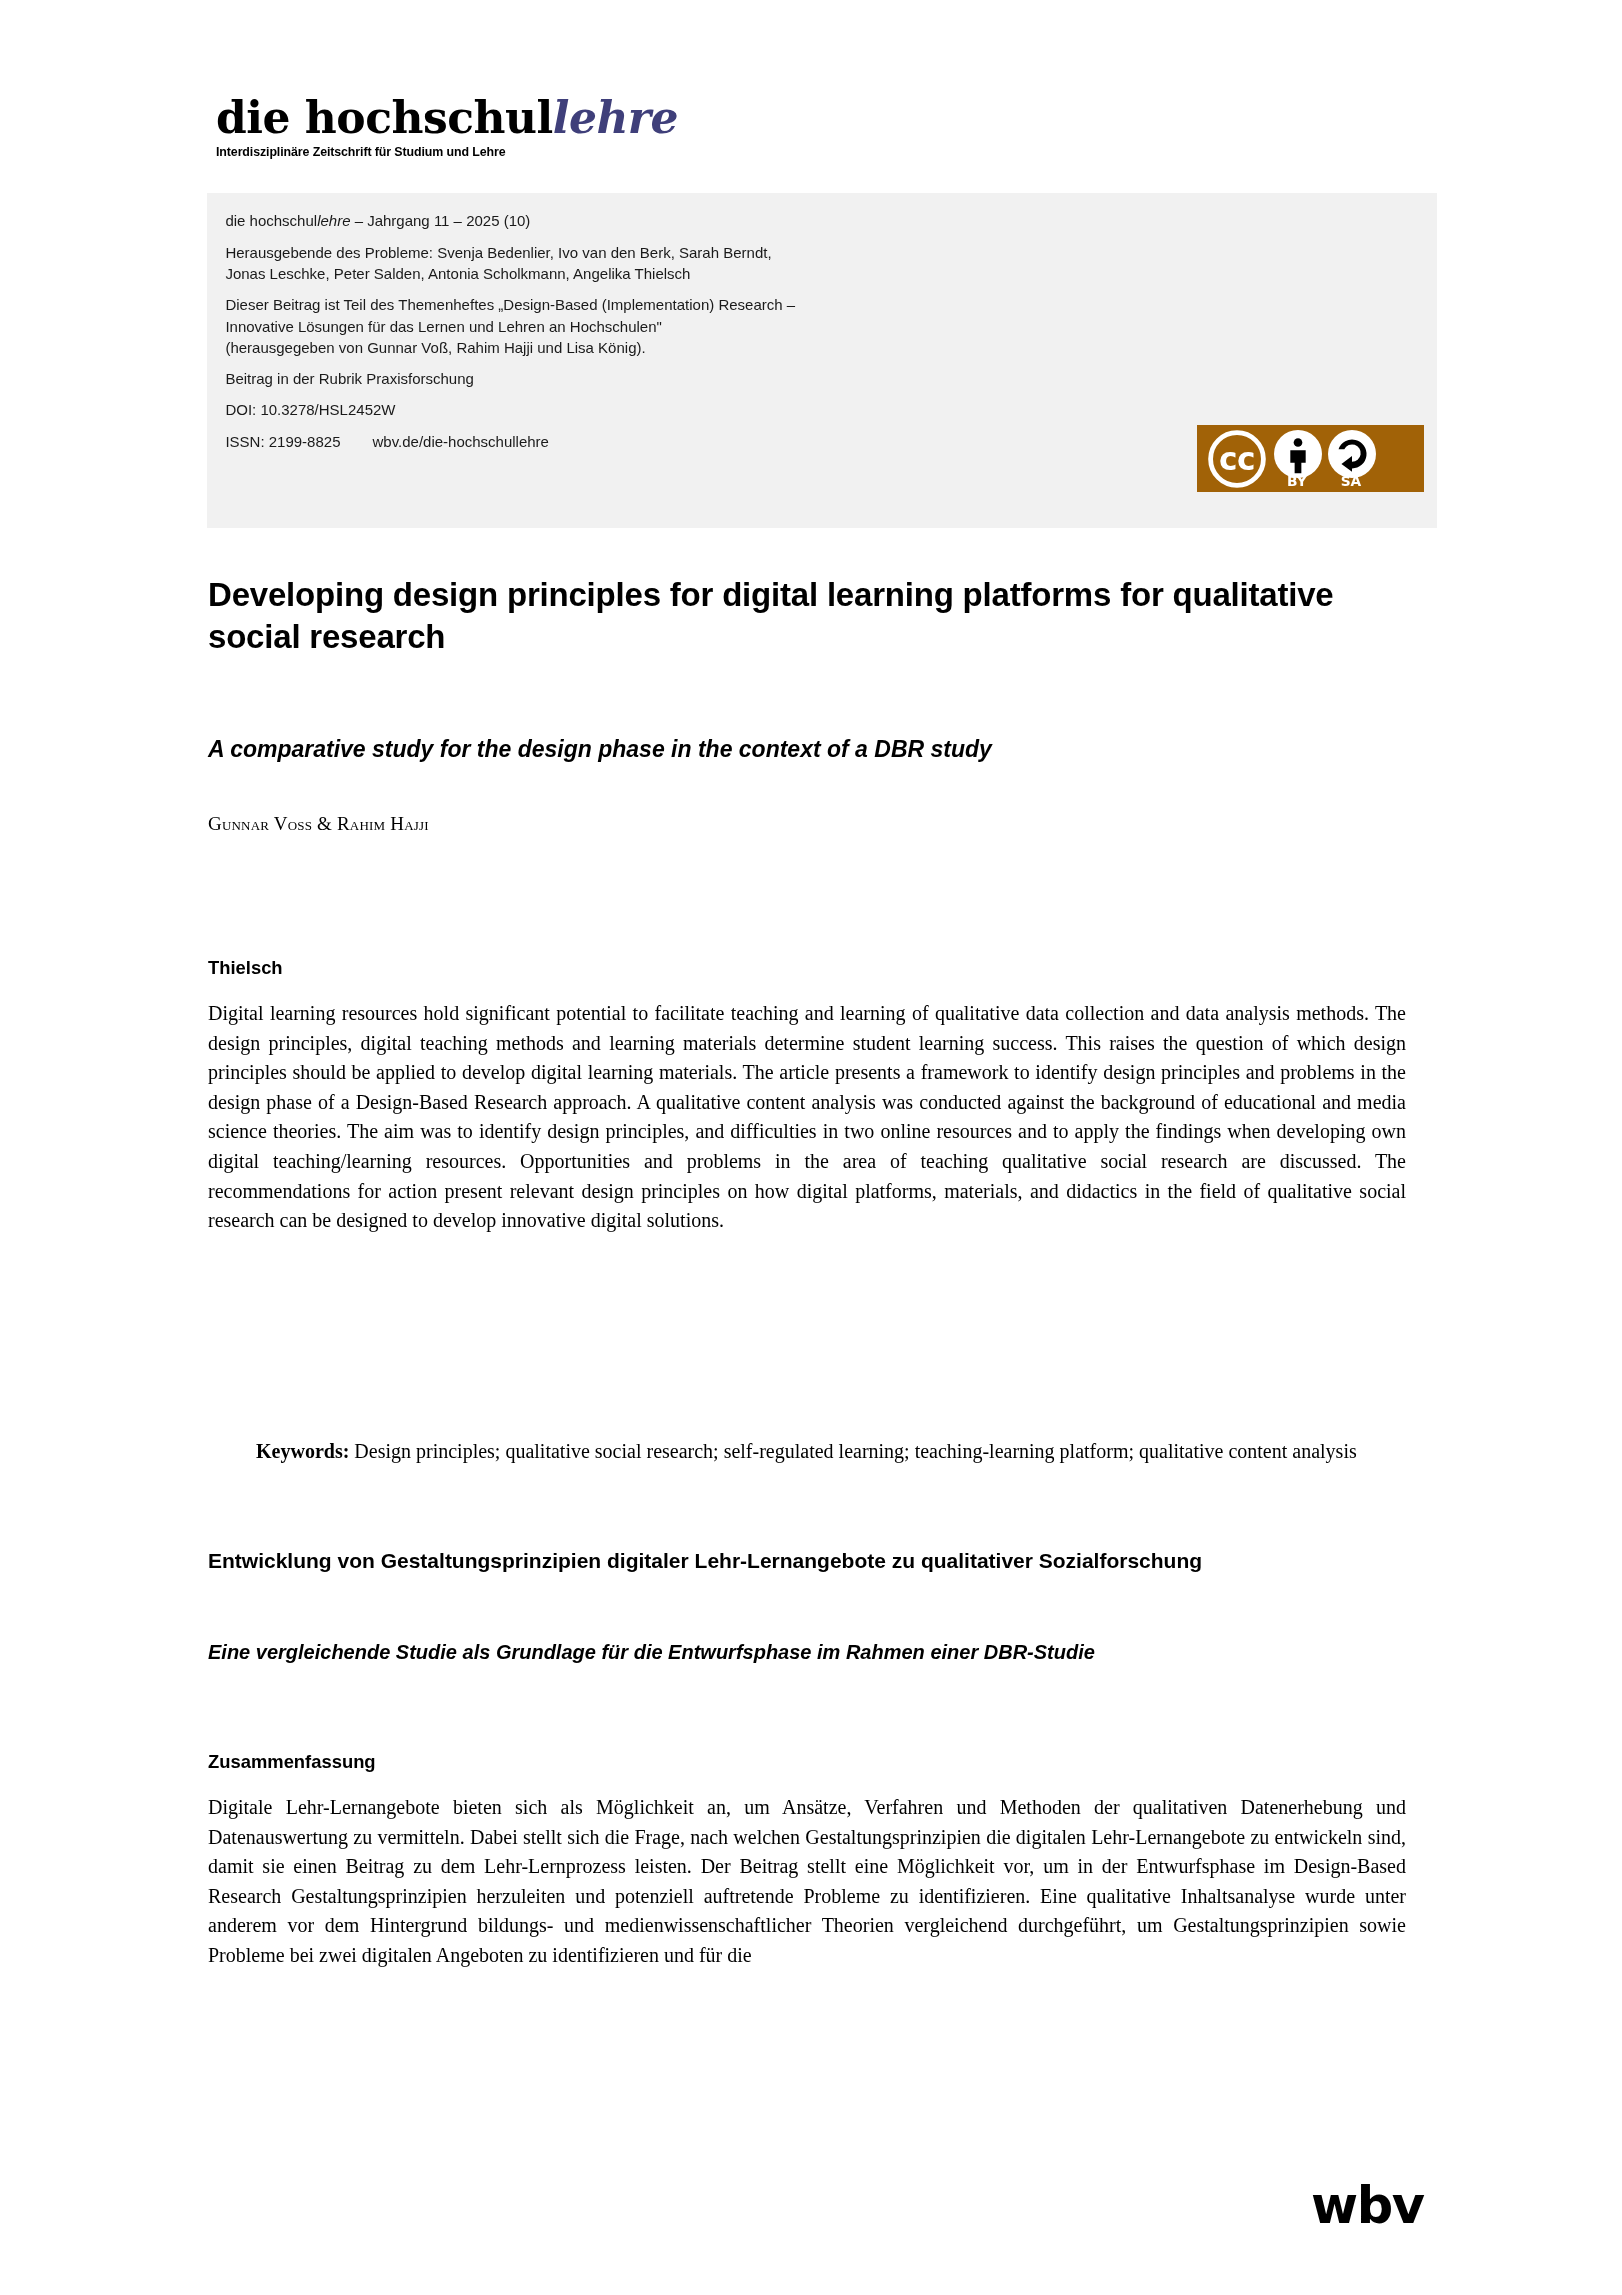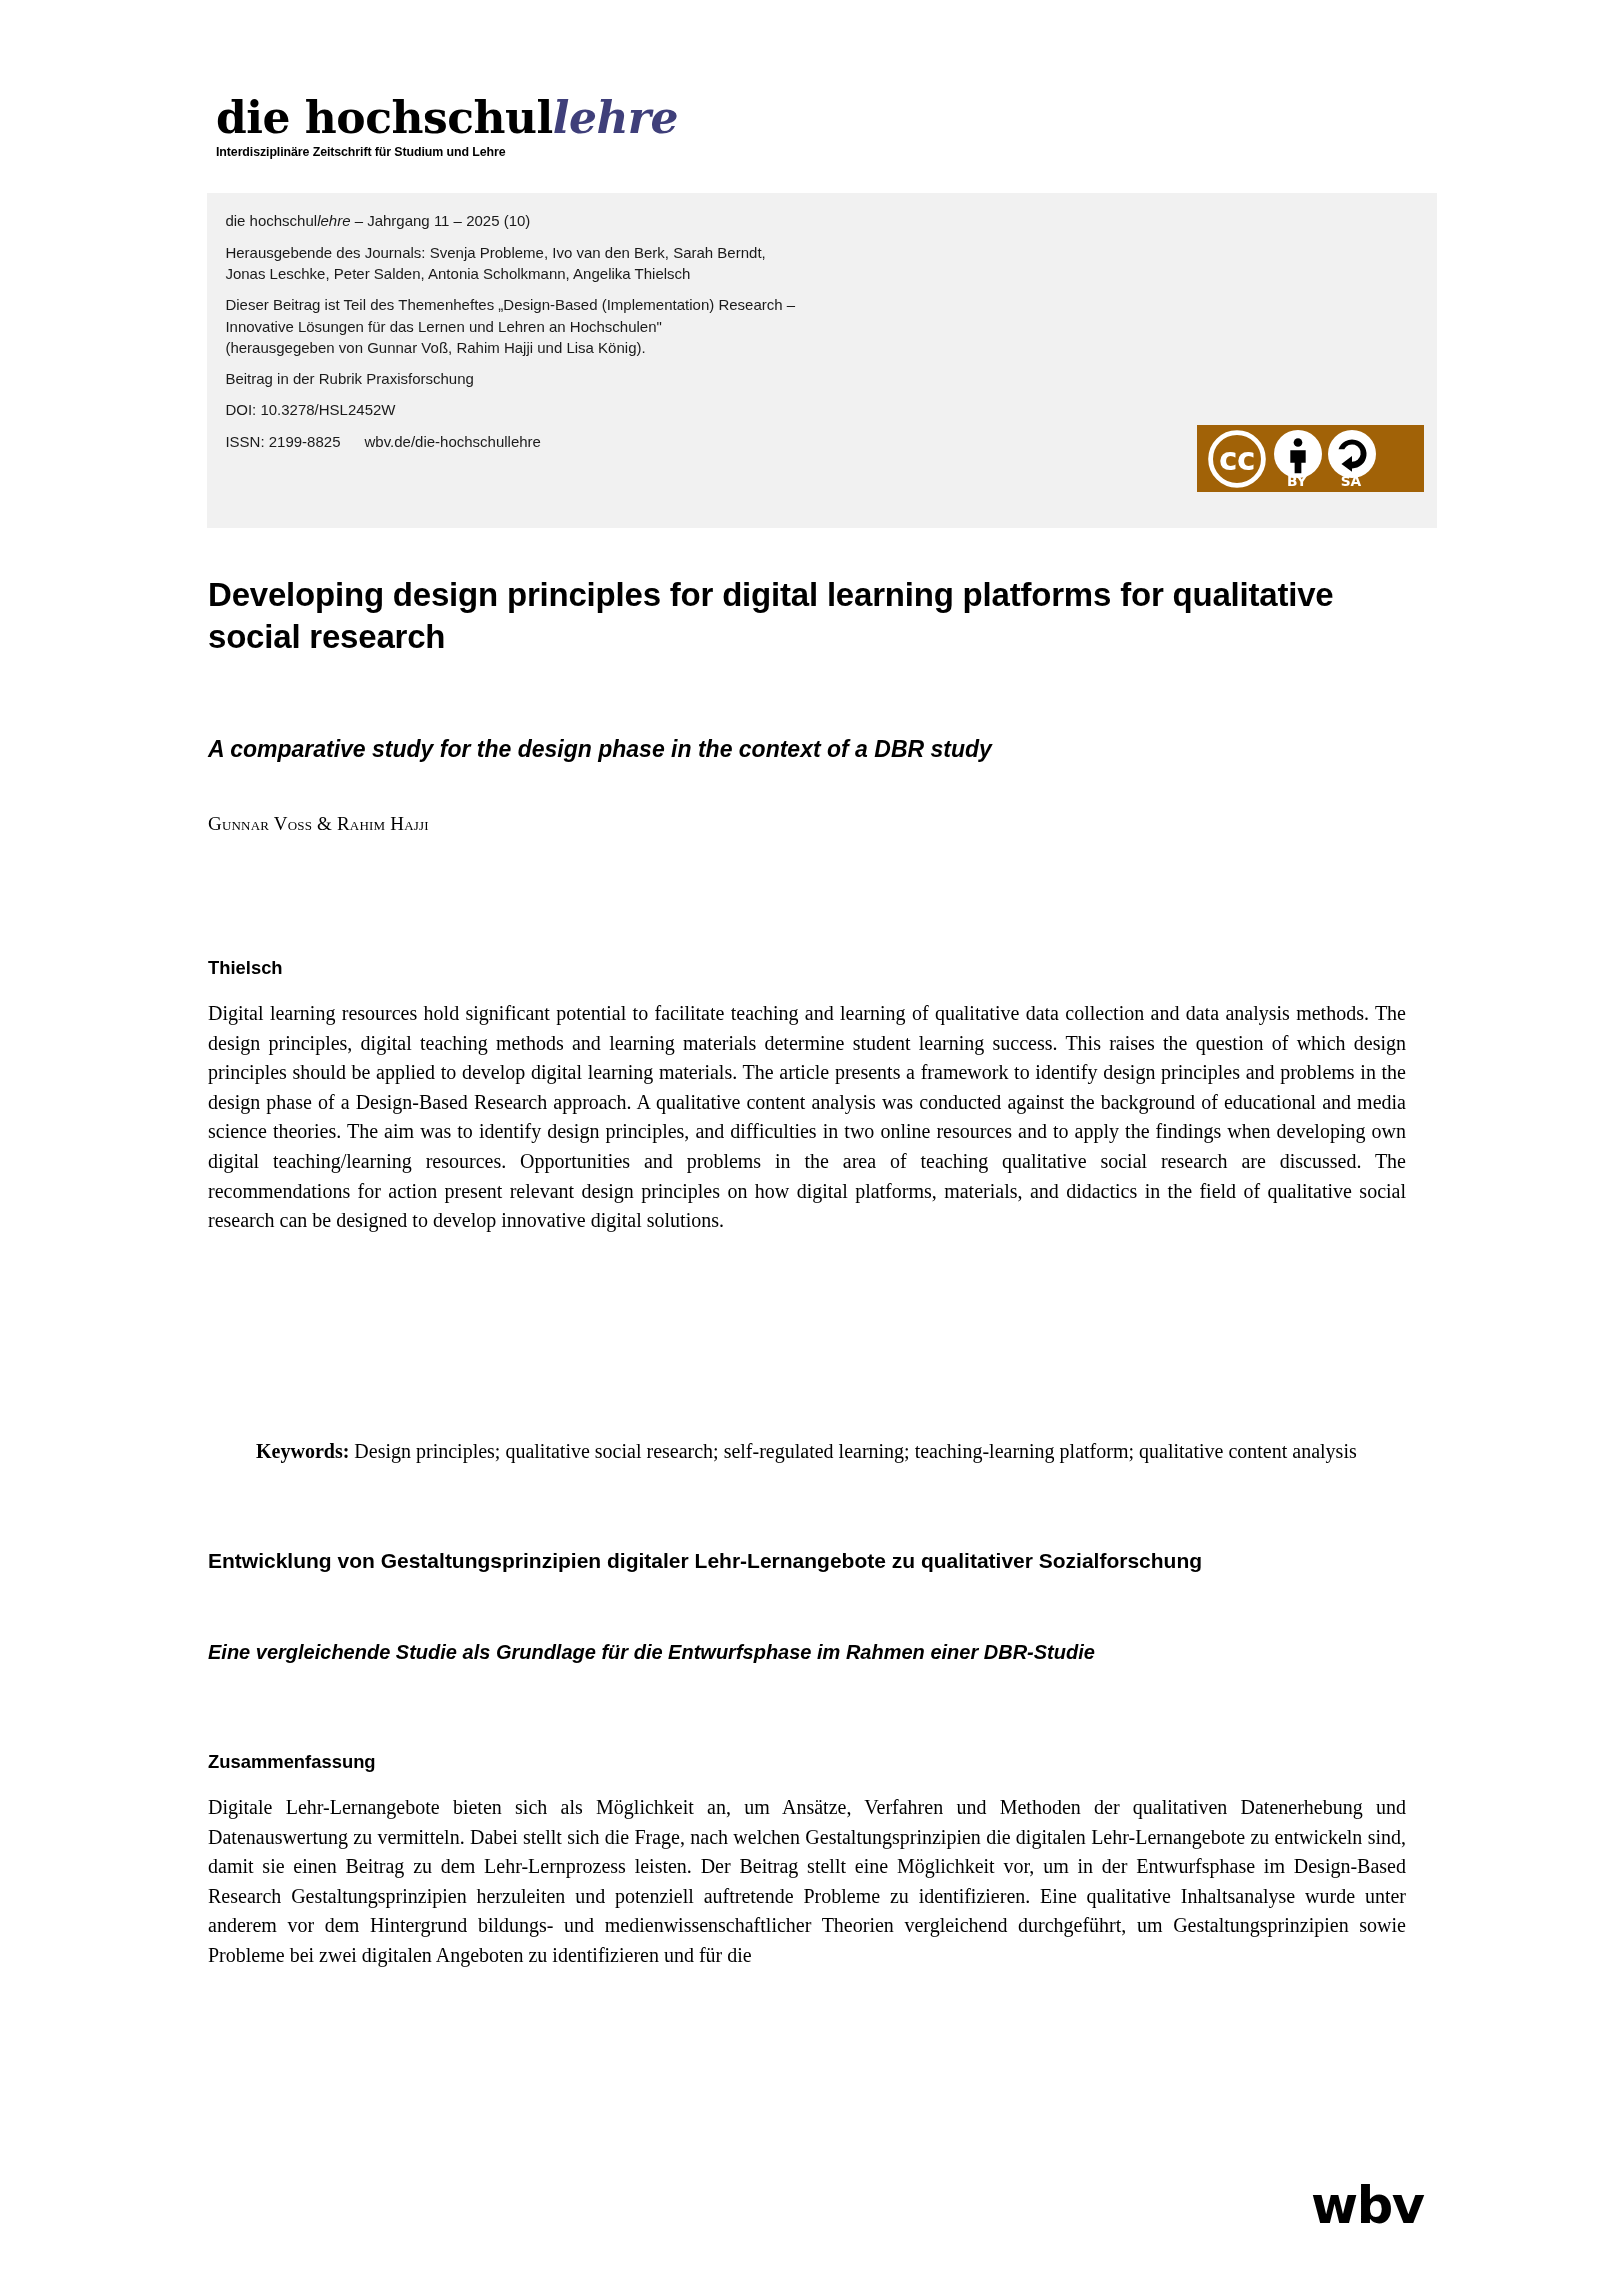--- a/index.html
+++ b/index.html
@@ -65,21 +65,21 @@
     top: 17.4px;
     width: 909px;
     font-family: "Liberation Sans", sans-serif;
     font-size: 15px;
     line-height: 1.42;
     color: #1a1a1a;
   }
   .infobox-inner p { margin: 0 0 12px 0; }
   .infobox-inner p.tight { margin-bottom: 10px; }
   .infobox-inner .it { font-style: italic; }
-  .issn-row { display: flex; gap: 24px; }
+  .issn-row { display: flex; gap: 32px; }
   
   .cc-badge {
     position: absolute;
     left: 1197px;
     top: 425px;
     width: 227px;
     height: 67px;
     background: #a16207;
     display: flex;
     align-items: center;
@@ -255,21 +255,21 @@
 
   <div class="masthead">
     <div class="masthead-title"><span>die hochschul</span><span class="lehre">lehre</span></div>
     <div class="masthead-sub">Interdisziplinäre Zeitschrift für Studium und Lehre</div>
   </div>
 
   <div class="infobox">
     <div class="infobox-inner">
       <p class="tight"><span>die hochschul</span><span class="it">lehre</span><span> – Jahrgang 11 – 2025 (10)</span></p>
       <p class="tight">
-        <span>Herausgebende des Journals: Svenja Probleme, Ivo van den Berk, Sarah Berndt,</span><br>
+        <span>Herausgebende des Probleme: Svenja Bedenlier, Ivo van den Berk, Sarah Berndt,</span><br>
         <span>Jonas Leschke, Peter Salden, Antonia Scholkmann, Angelika Thielsch</span>
       </p>
       <p class="tight">
         <span>Dieser Beitrag ist Teil des Themenheftes „Design-Based (Implementation) Research –</span><br>
         <span>Innovative Lösungen für das Lernen und Lehren an Hochschulen"</span><br>
         <span>(herausgegeben von Gunnar Voß, Rahim Hajji und Lisa König).</span>
       </p>
       <p class="tight">Beitrag in der Rubrik Praxisforschung</p>
       <p class="tight">DOI: 10.3278/HSL2452W</p>
       <p class="issn-row">

